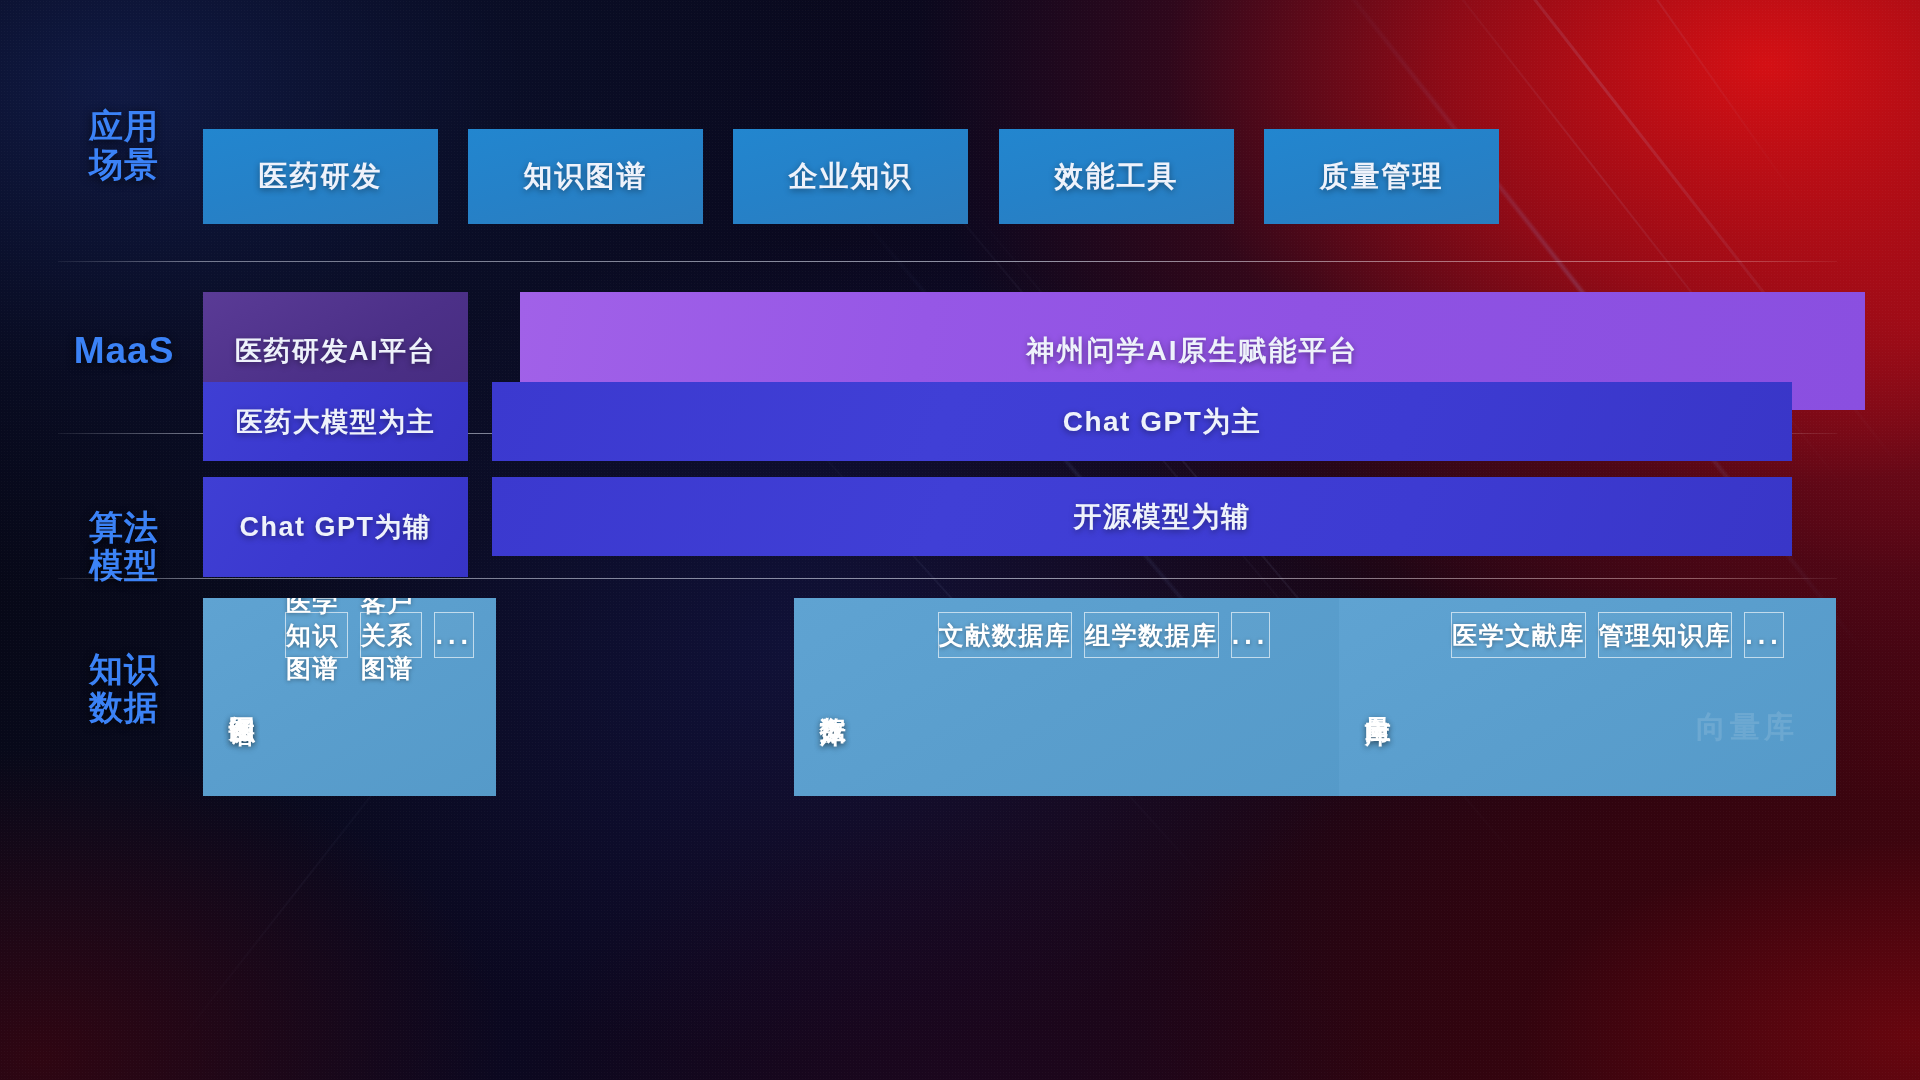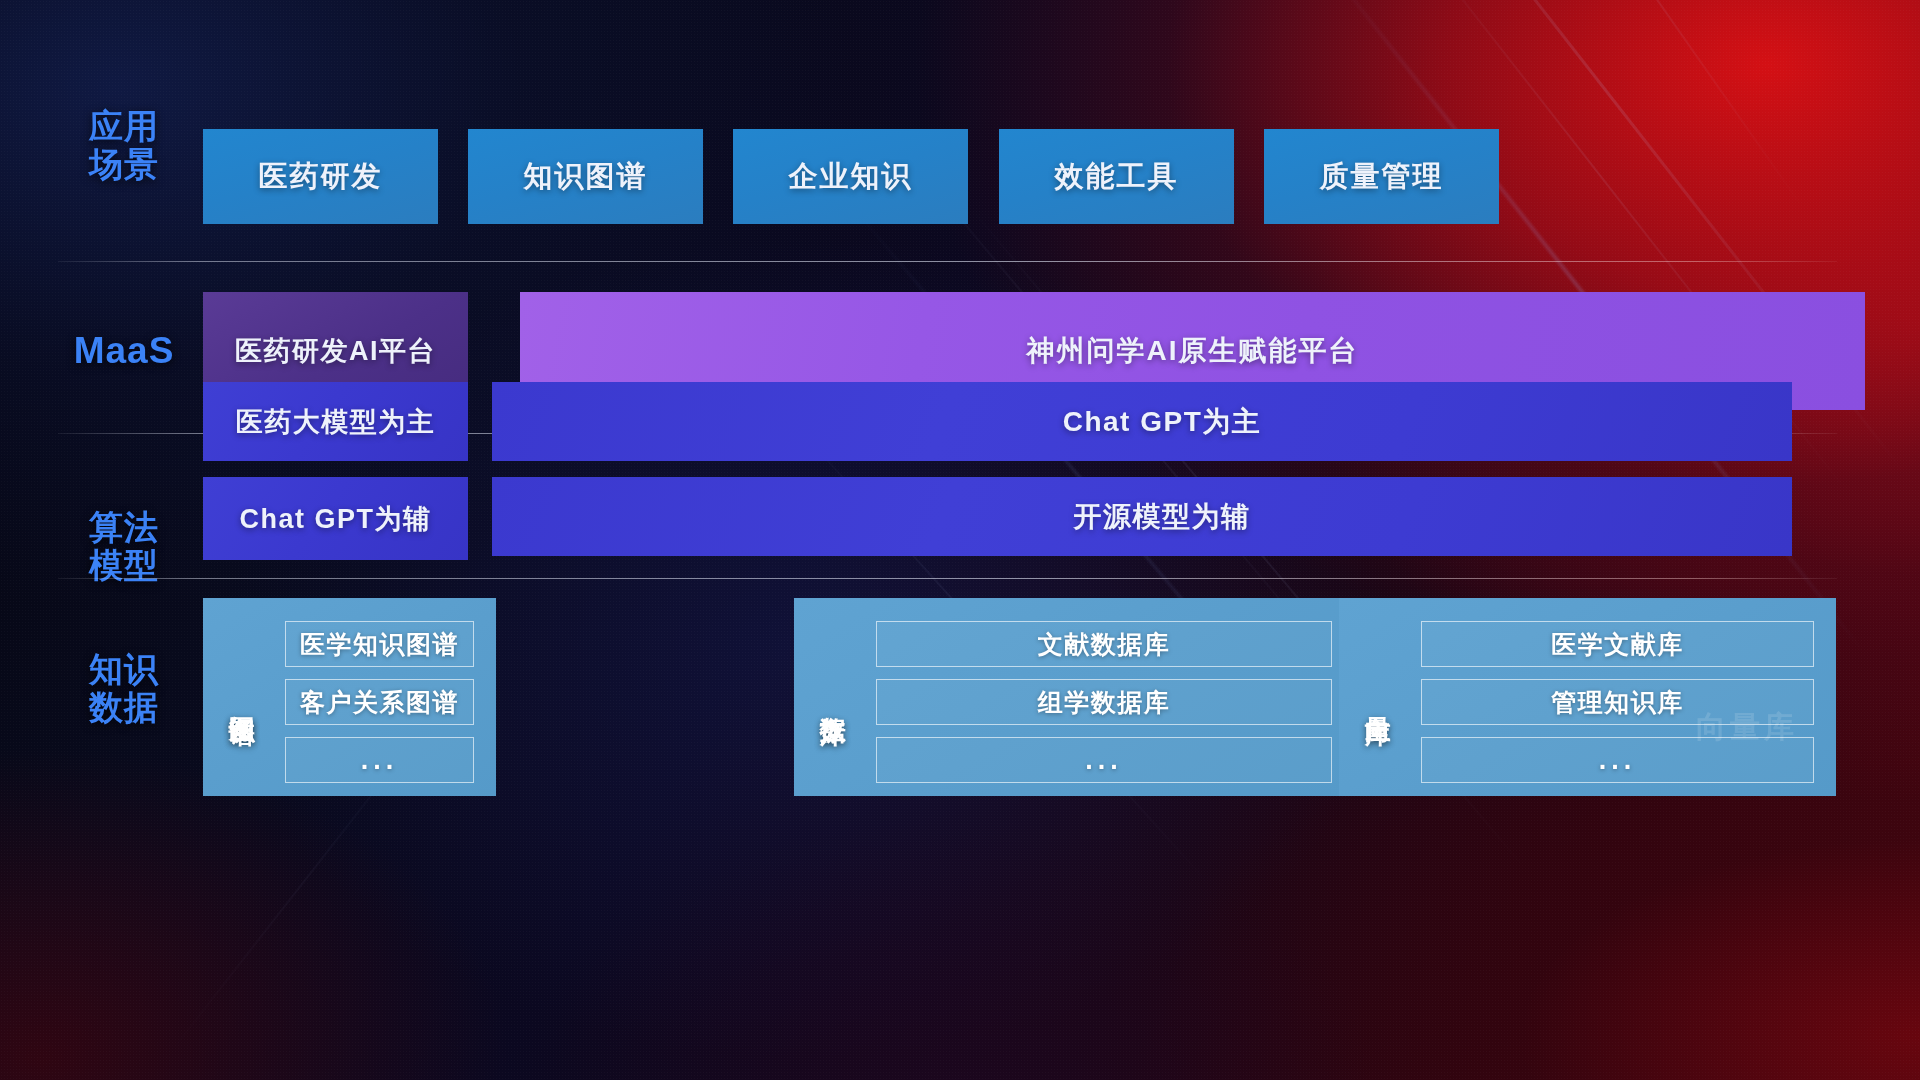--- a/index.html
+++ b/index.html
@@ -138,21 +138,21 @@
     width:78px; flex:0 0 78px;
     display:flex; align-items:center; justify-content:center;
     color:#ffffff; font-weight:bold; font-size:26px;
     line-height:1.18; letter-spacing:1px;
     writing-mode:vertical-rl; text-orientation:upright;
     text-shadow:0 2px 6px rgba(0,0,0,0.35);
   }
   .kitems {
     position:relative; z-index:2;
     flex:1 1 auto;
-    display:flex; flex-direction:column;
+    display:flex; flex-direction:row;
     justify-content:center; gap:12px;
     padding:14px 22px 4px 4px;
   }
   .kitem {
     height:46px;
     border:1px solid rgba(255,255,255,0.62);
     display:flex; align-items:center; justify-content:center;
     color:#ffffff; font-weight:bold; font-size:25px;
     letter-spacing:1.5px;
     text-shadow:0 1px 4px rgba(0,0,0,0.35);
@@ -215,21 +215,21 @@
 
   <div class="row-label" style="left:58px; top:508px; width:132px; font-size:34px;">算法
 模型</div>
 
   <div class="box algo" style="left:203px; top:382px; width:265px; height:79px;">
     <span class="lbl">医药大模型为主</span>
   </div>
   <div class="box algo wide" style="left:492px; top:382px; width:1300px; height:79px;">
     <span class="lbl">Chat GPT为主</span>
   </div>
-  <div class="box algo" style="left:203px; top:477px; width:265px; height:83px;text-align:right;">
+  <div class="box algo" style="left:203px; top:477px; width:265px; height:100px;text-align:right;">
     <span class="lbl">Chat GPT为辅</span>
   </div>
   <div class="box algo wide" style="left:492px; top:477px; width:1300px; height:79px;">
     <span class="lbl">开源模型为辅</span>
   </div>
 
   <div class="divider" style="left:58px; top:578px; width:1779px;"></div>
 
   <div class="row-label" style="left:58px; top:650px; width:132px; font-size:34px;">知识
 数据</div>

